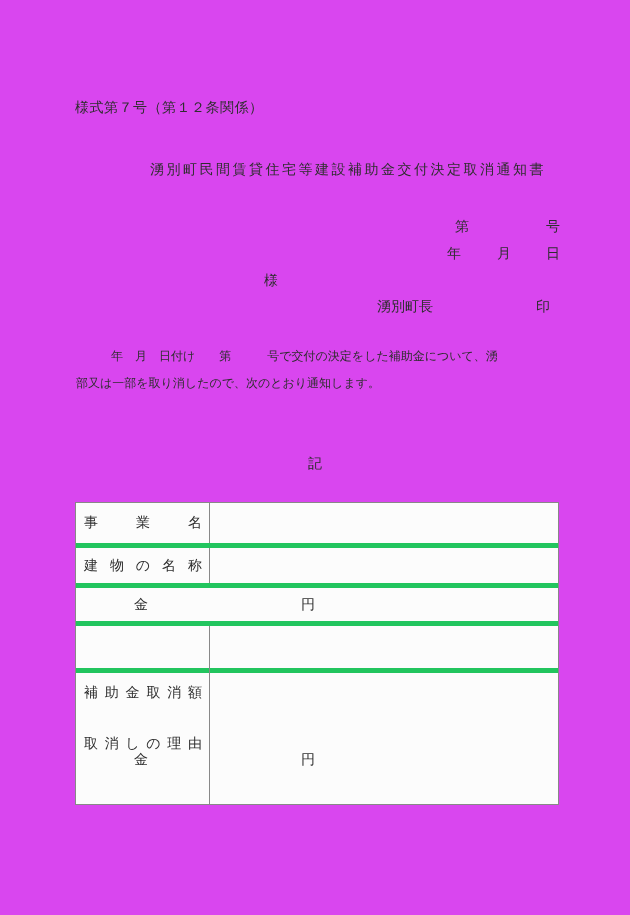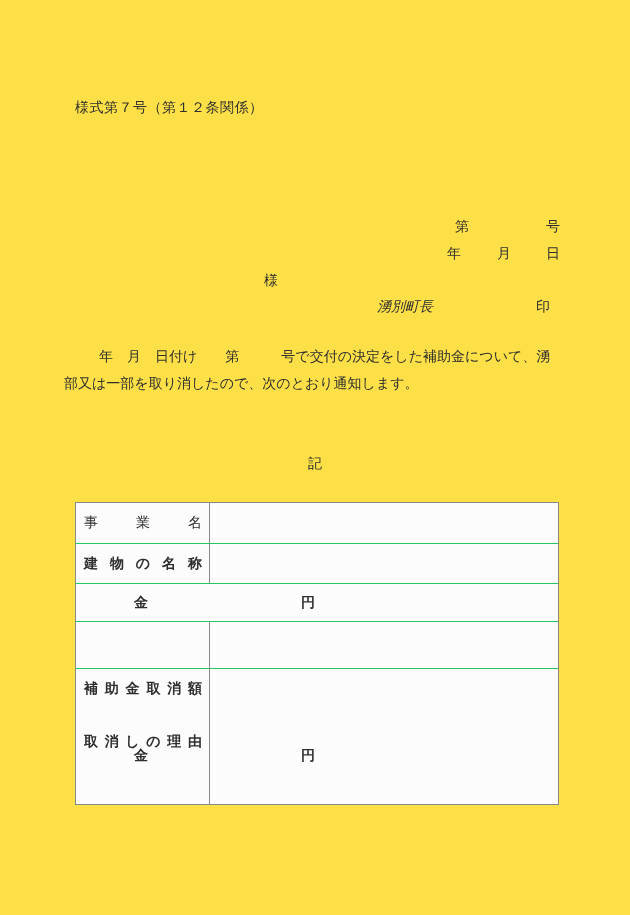--- a/index.html
+++ b/index.html
@@ -4,61 +4,61 @@
 <style>
   * { margin: 0; padding: 0; box-sizing: border-box; }
   html, body { background: #fcfcfc; }
   body {
     width: 630px; height: 915px;
     font-family: "Liberation Serif", "DejaVu Serif", serif;
     color: #2e2e2e;
     position: relative;
     overflow: hidden;
   }
-  .page { position: absolute; inset: 0; background: #fde047; }
+  .page { position: absolute; inset: 0; background: #d946ef; }
 
   .form-number {
     position: absolute; left: 75px; top: 99px;
     font-size: 14px; letter-spacing: 0.5px; white-space: pre;
   }
   .doc-title {
     position: absolute; left: 150px; top: 161px;
     font-size: 14px; letter-spacing: 2.5px; white-space: pre;
   }
 
   .tok { position: absolute; font-size: 14px; white-space: pre; }
   .tok-dai   { left: 455px; top: 218px; }
   .tok-go    { left: 546px; top: 218px; }
   .tok-year  { left: 447px; top: 245px; }
   .tok-month { left: 497px; top: 245px; }
   .tok-day   { left: 546px; top: 245px; }
   .tok-sama  { left: 264px; top: 272px; }
-  .tok-mayor { left: 377px; top: 298px; font-style: italic; }
+  .tok-mayor { left: 377px; top: 298px; }
   .tok-seal  { left: 536px; top: 298px; }
 
   .body-par {
-    position: absolute; left: 64px; top: 343px; width: 486px;
-    font-size: 14px; line-height: 27px;
+    position: absolute; left: 76px; top: 343px; width: 486px;
+    font-size: 12px; line-height: 27px;
   }
   .body-par .line { white-space: pre; }
   .body-par .line.indent { text-indent: 35px; }
 
   .ki {
     position: absolute; left: 0; top: 455px; width: 630px;
     text-align: center; font-size: 14px;
   }
 
   .tbl {
     position: absolute; left: 75px; top: 502px;
     width: 484px;
     border: 1px solid #888;
     background: #fcfcfc;
   }
   .t-row { display: flex; }
-  .t-row + .t-row { border-top: 1px solid #22c55e; font-weight: bold; }
+  .t-row + .t-row { border-top: 5px solid #22c55e; }
   .row-1 { height: 40px; }
   .row-2 { height: 40px; }
   .row-3 { height: 38px; }
   .row-4 { height: 47px; flex-direction: column; }
   .row-5 { height: 136px; }
 
   .t-label {
     width: 134px; flex: 0 0 134px;
     border-right: 1px solid #888;
     display: flex; align-items: center;
@@ -80,20 +80,21 @@
   .cur-kin { left: 58px; }
   .cur-yen { left: 225px; }
 </style>
 </head>
 <body>
 
 <div class="page">
 
   <div class="form-number">様式第７号（第１２条関係）</div>
 
+  <div class="doc-title">湧別町民間賃貸住宅等建設補助金交付決定取消通知書</div>
 
   <span class="tok tok-dai">第</span>
   <span class="tok tok-go">号</span>
   <span class="tok tok-year">年</span>
   <span class="tok tok-month">月</span>
   <span class="tok tok-day">日</span>
   <span class="tok tok-sama">様</span>
   <span class="tok tok-mayor">湧別町長</span>
   <span class="tok tok-seal">印</span>
 

